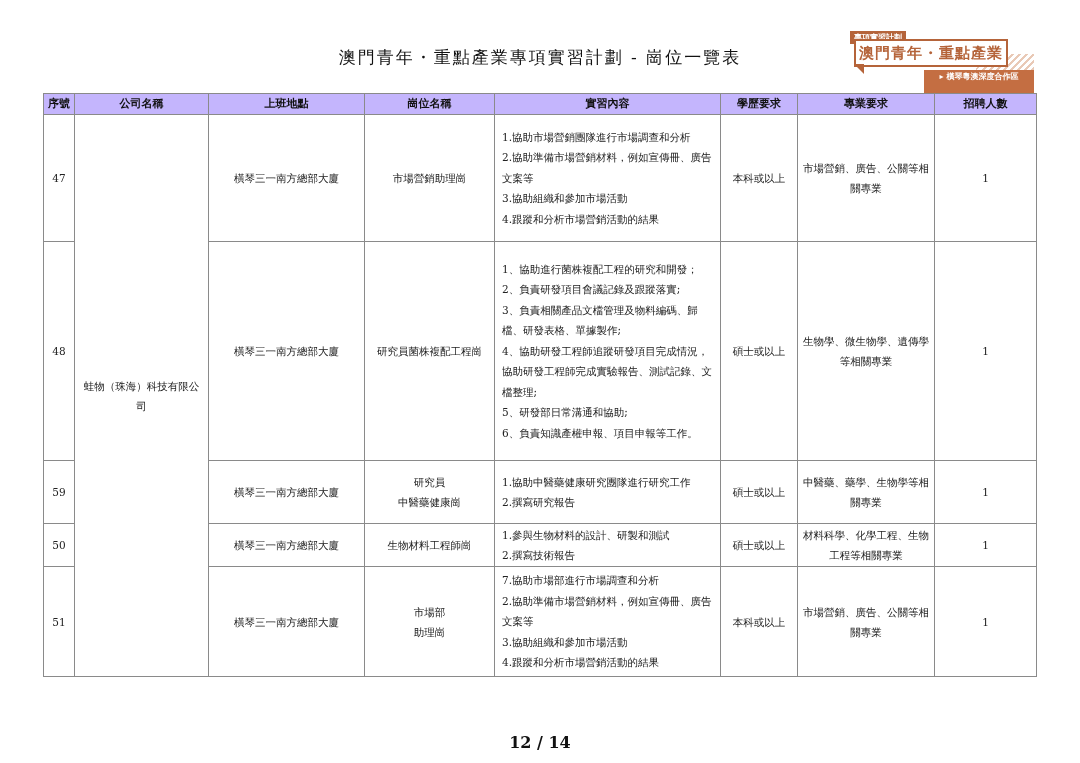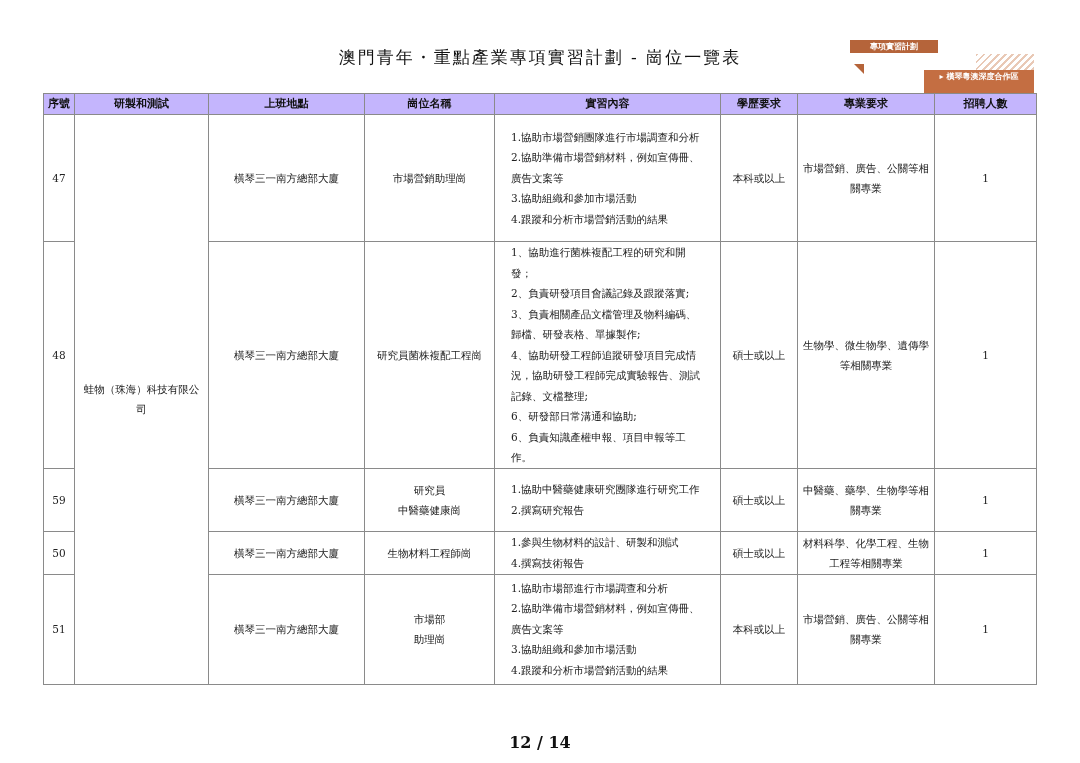--- a/index.html
+++ b/index.html
@@ -9,21 +9,21 @@
       color: #222;
     }
     .page-title {
       position: absolute; left: 330px; top: 46px; width: 420px;
       text-align: center; font-size: 17px; font-weight: normal; letter-spacing: 2px;
       color: #111;
     }
     
     .logo { position: absolute; left: 846px; top: 24px; width: 190px; height: 62px; }
     .logo .tag {
-      position: absolute; left: 4px; top: 16px; height: 13px; padding: 0 20px;
+      position: absolute; left: 4px; top: 7px; height: 13px; padding: 0 4px;
       background: #b5643a; color: #fff; font-size: 8px; line-height: 13px; font-weight: bold;
       font-family: "DejaVu Sans", sans-serif;
     }
     .logo .box {
       position: absolute; left: 8px; top: 15px; width: 150px; height: 24px;
       border: 2px solid #b5643a; background: #fff;
       color: #b5643a; font-size: 15px; font-weight: bold; line-height: 24px; text-align: center;
       font-family: "DejaVu Sans", sans-serif; letter-spacing: 1px;
     }
     .logo .hatch {
@@ -45,54 +45,55 @@
       border-collapse: collapse; table-layout: fixed;
       font-size: 10.5px;
     }
     table.jobs th, table.jobs td {
       border: 1px solid #8a8a8a; padding: 0 3px; vertical-align: middle; text-align: center;
       line-height: 20px;
     }
     table.jobs th {
       background: #c4b5fd; font-weight: bold; height: 20px; font-size: 11px; color: #111;
     }
-    table.jobs td.content { text-align: left; padding: 0 16px; line-height: 20.5px; }
+    table.jobs td.content { text-align: left; padding: 0 7px; line-height: 20.5px; }
     table.jobs td.content div { white-space: normal; }
     .pager {
       position: absolute; left: 480px; top: 733px; width: 120px; text-align: center;
       font-size: 16px; font-weight: bold; color: #111;
     }
   </style>
 </head>
 <body>
 
 <div class="page-title">澳門青年・重點產業專項實習計劃 - 崗位一覽表</div>
 
 <div class="logo">
   <div class="tag">專項實習計劃</div>
   <div class="hatch"></div>
+  <div class="box">澳門青年・重點產業</div>
   <div class="notch"></div>
   <div class="sub">▸ 橫琴粵澳深度合作區</div>
 </div>
 
 <table class="jobs">
   <colgroup>
     <col style="width:31px">
     <col style="width:134px">
     <col style="width:156px">
     <col style="width:130px">
     <col style="width:226px">
     <col style="width:77px">
     <col style="width:137px">
     <col style="width:102px">
   </colgroup>
   <thead>
     <tr>
       <th>序號</th>
-      <th>研製和測試</th>
+      <th>公司名稱</th>
       <th>上班地點</th>
       <th>崗位名稱</th>
       <th>實習內容</th>
       <th>學歷要求</th>
       <th>專業要求</th>
       <th>招聘人數</th>
     </tr>
   </thead>
   <tbody>
 
@@ -114,21 +115,21 @@
 
     <tr style="height:219px">
       <td>48</td>
       <td>橫琴三一南方總部大廈</td>
       <td>研究員菌株複配工程崗</td>
       <td class="content">
         <div>1、協助進行菌株複配工程的研究和開發；</div>
         <div>2、負責研發項目會議記錄及跟蹤落實;</div>
         <div>3、負責相關產品文檔管理及物料編碼、歸檔、研發表格、單據製作;</div>
         <div>4、協助研發工程師追蹤研發項目完成情況，協助研發工程師完成實驗報告、測試記錄、文檔整理;</div>
-        <div>6、研發部日常溝通和協助;</div>
+        <div>5、研發部日常溝通和協助;</div>
         <div>6、負責知識產權申報、項目申報等工作。</div>
       </td>
       <td>碩士或以上</td>
       <td>生物學、微生物學、遺傳學等相關專業</td>
       <td>1</td>
     </tr>
 
     <tr style="height:63px">
       <td>59</td>
       <td>橫琴三一南方總部大廈</td>
@@ -142,34 +143,34 @@
       <td>中醫藥、藥學、生物學等相關專業</td>
       <td>1</td>
     </tr>
 
     <tr style="height:43px">
       <td>50</td>
       <td>橫琴三一南方總部大廈</td>
       <td>生物材料工程師崗</td>
       <td class="content">
         <div>1.參與生物材料的設計、研製和測試</div>
-        <div>4.撰寫技術報告</div>
+        <div>2.撰寫技術報告</div>
       </td>
       <td>碩士或以上</td>
       <td>材料科學、化學工程、生物工程等相關專業</td>
       <td>1</td>
     </tr>
 
     <tr style="height:110px">
       <td>51</td>
       <td>橫琴三一南方總部大廈</td>
       <td style="white-space:pre-line;">市場部
 助理崗</td>
       <td class="content">
-        <div>1.協助市場部進行市場調查和分析</div>
+        <div>7.協助市場部進行市場調查和分析</div>
         <div>2.協助準備市場營銷材料，例如宣傳冊、廣告文案等</div>
         <div>3.協助組織和參加市場活動</div>
         <div>4.跟蹤和分析市場營銷活動的結果</div>
       </td>
       <td>本科或以上</td>
       <td>市場營銷、廣告、公關等相關專業</td>
       <td>1</td>
     </tr>
   </tbody>
 </table>

